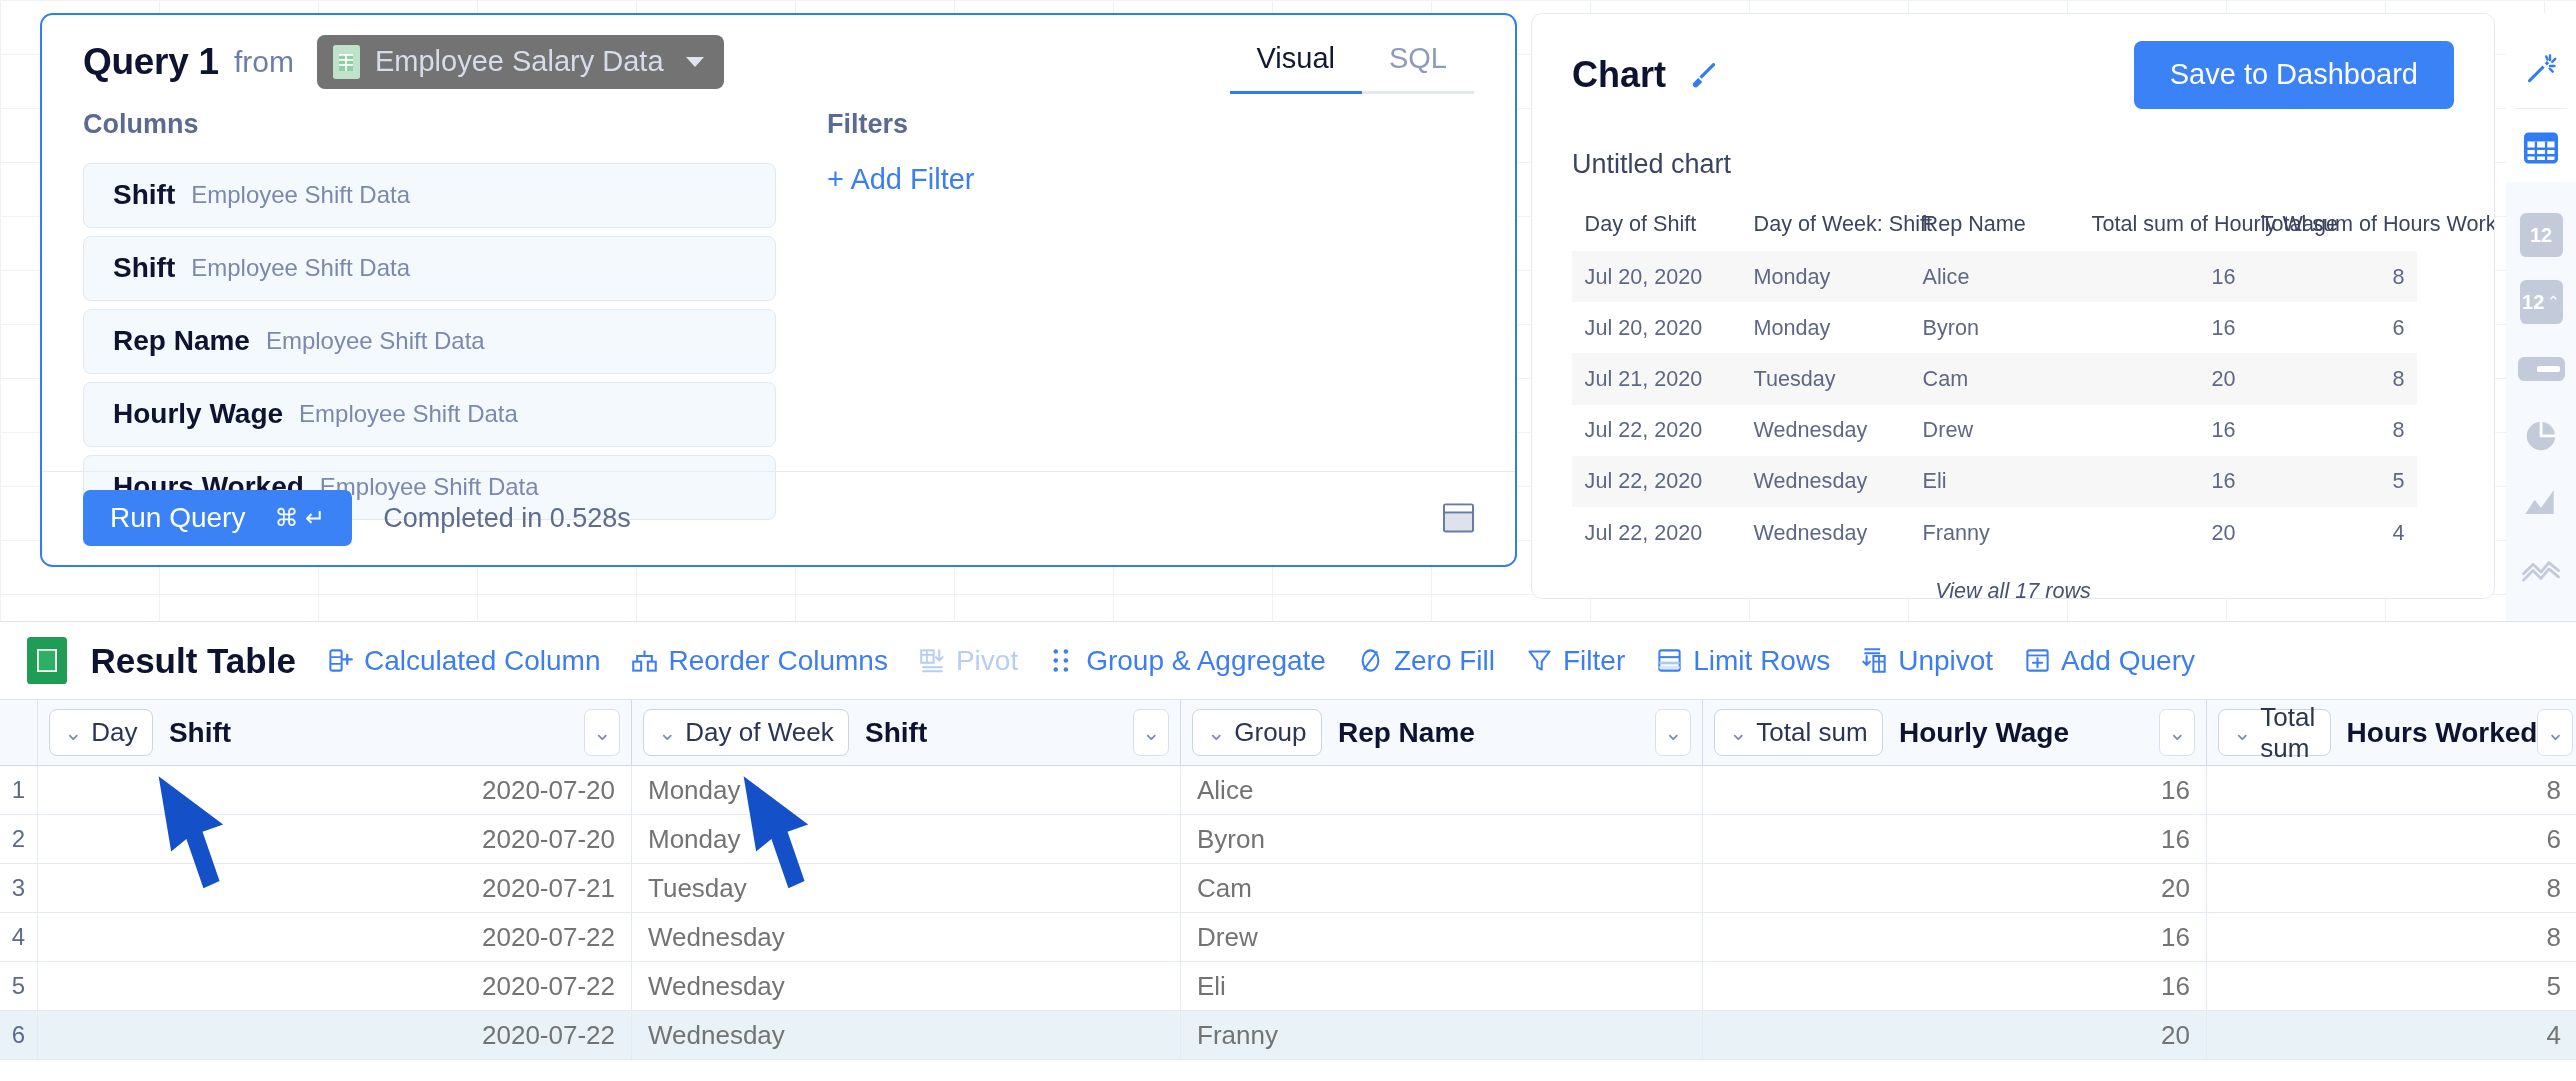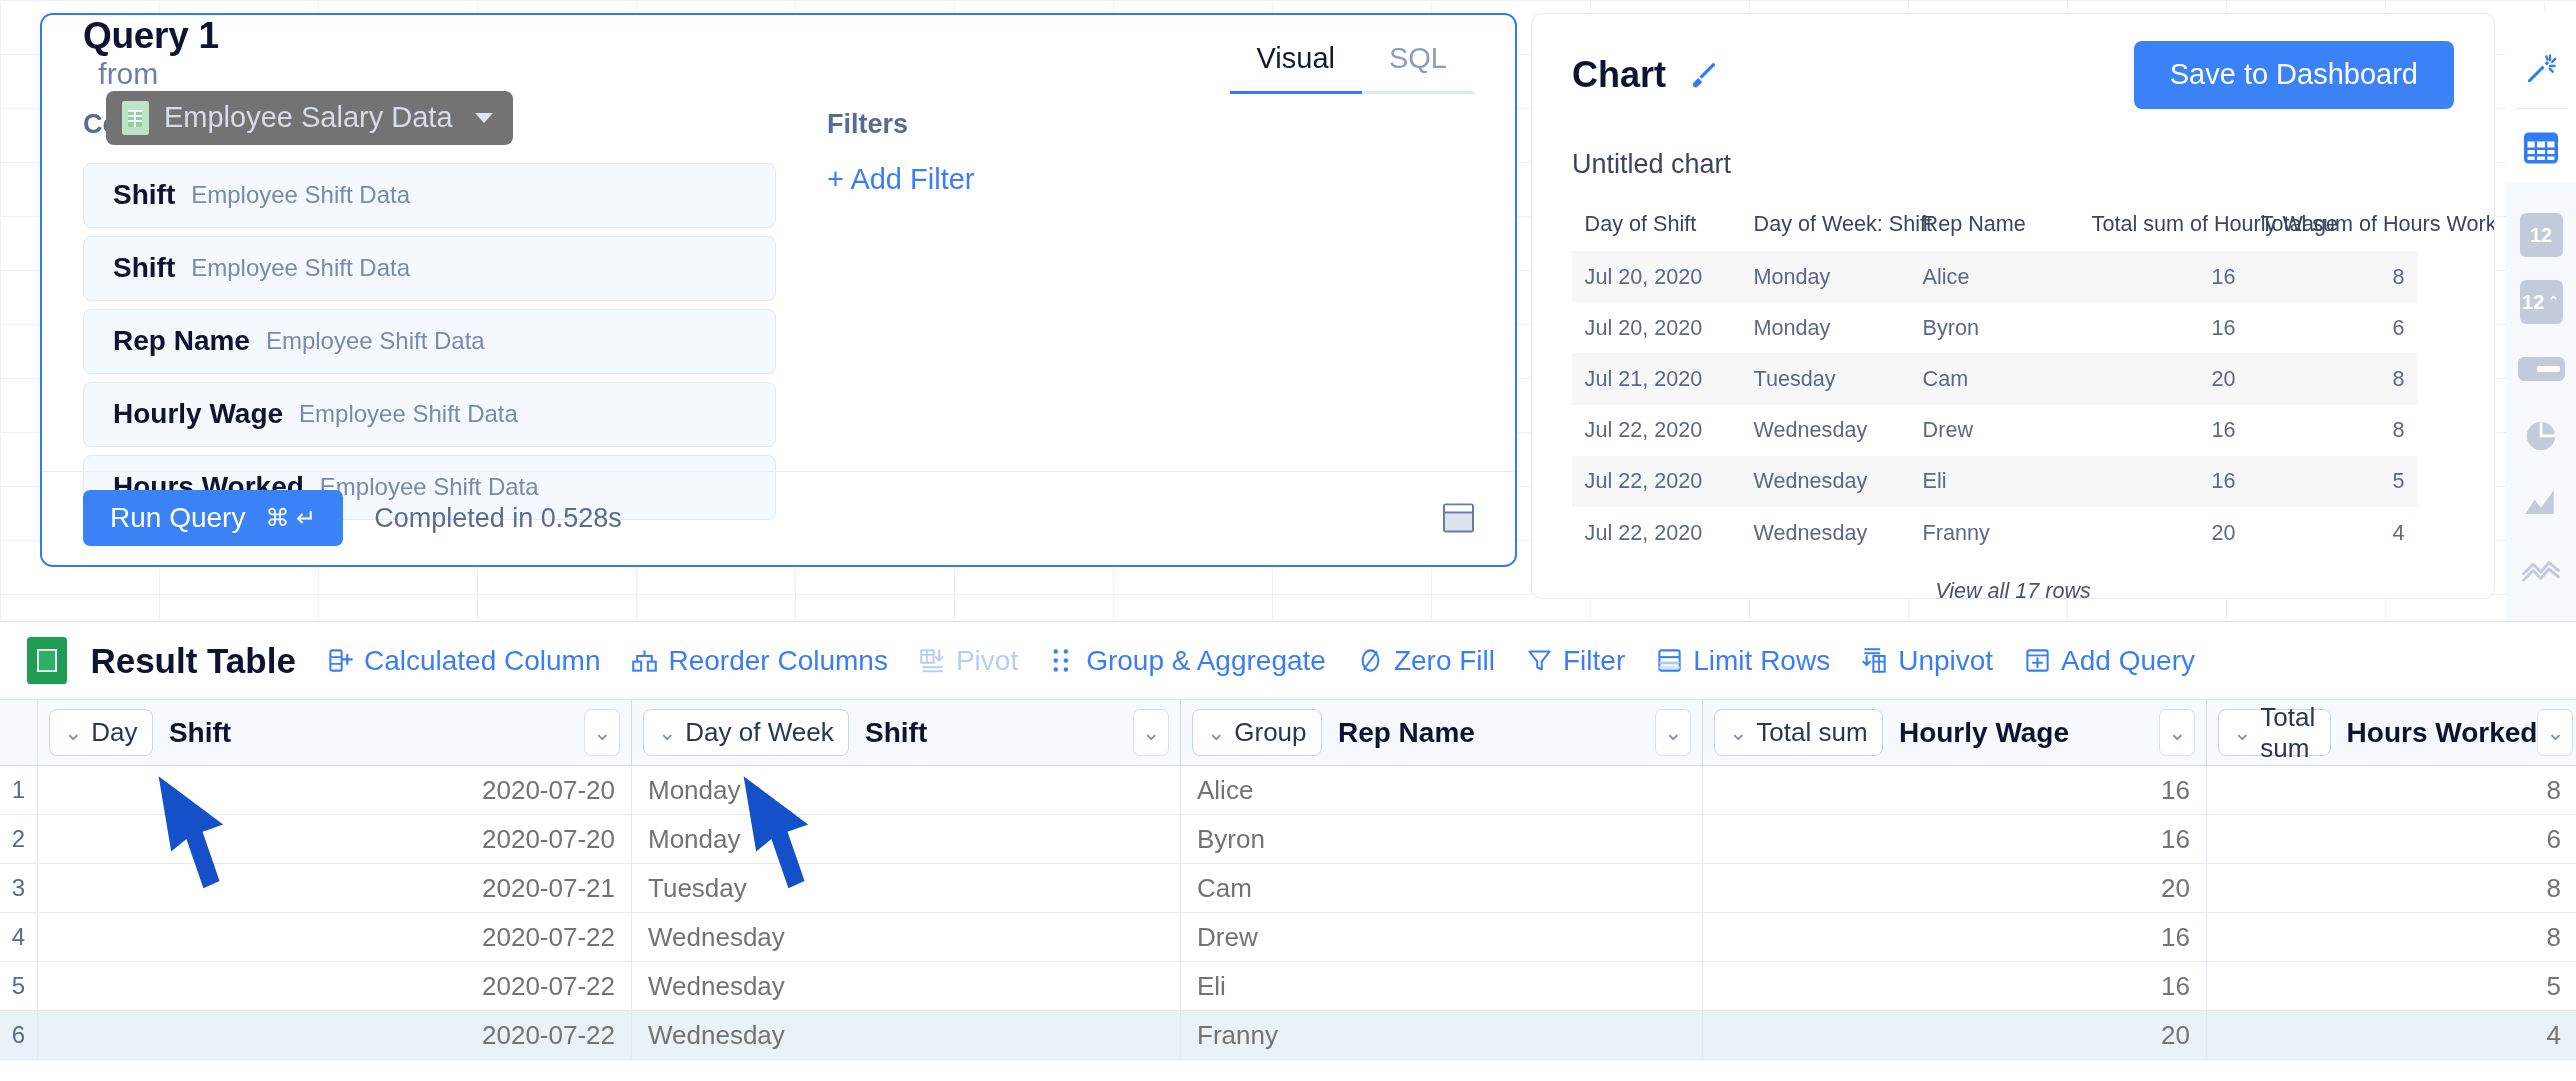--- a/index.html
+++ b/index.html
@@ -22,23 +22,22 @@
 
   
   .query-panel {
     position:absolute; left:40px; top:12.6px; width:1477px; height:554px;
     background:#ffffff;
     border:2.7px solid #2f7cf6;
     border-radius:12.6px;
     overflow:hidden;
   }
   .query-head {
-    height:94px; display:flex; align-items:flex-start; padding:0 41px;
+    height:94px; display:flex; align-items:center; padding:0 41px;
     position:relative;
-    flex-direction:column;
   }
   .query-title {
     font-size:37px; font-weight:700; color:#0d1330; letter-spacing:-0.3px;
   }
   .query-from {
     font-size:30px; color:#6f7ea8; margin-left:15.3px; font-weight:400;
   }
   .source-chip {
     display:flex; align-items:center; gap:15.3px;
     margin-left:23.4px; padding:10px 20px 10px 15.3px;
@@ -87,21 +86,21 @@
   .add-filter { font-size:29px; color:#3b7ef3; cursor:pointer; }
 
   .query-foot {
     position:absolute; left:0; right:0; bottom:0; height:94px;
     border-top:0.9px solid #e7ebf2; display:flex; align-items:center;
     padding:0 41px;
   }
   .run-btn {
     background:#3b82f6; color:#fff; border:none; border-radius:7.2px;
     height:56px; padding:0 27px; font-size:28px; font-family:inherit;
-    cursor:pointer; display:flex; align-items:center; gap:20px;
+    cursor:pointer; display:flex; align-items:center; gap:29px;
   }
   .run-kbd { font-size:24px; opacity:.95; }
   .run-status { font-size:27px; color:#5d6b8e; margin-left:31px; }
   .panel-icon {
     position:absolute; right:41px; top:50%; transform:translateY(-50%);
     width:31px; height:29px; border:2.7px solid #667ba6; border-radius:2.7px;
     background:#dde2ec; cursor:pointer;
   }
   .panel-icon:before{
     content:""; position:absolute; left:0; right:0; top:0; height:6.3px;

